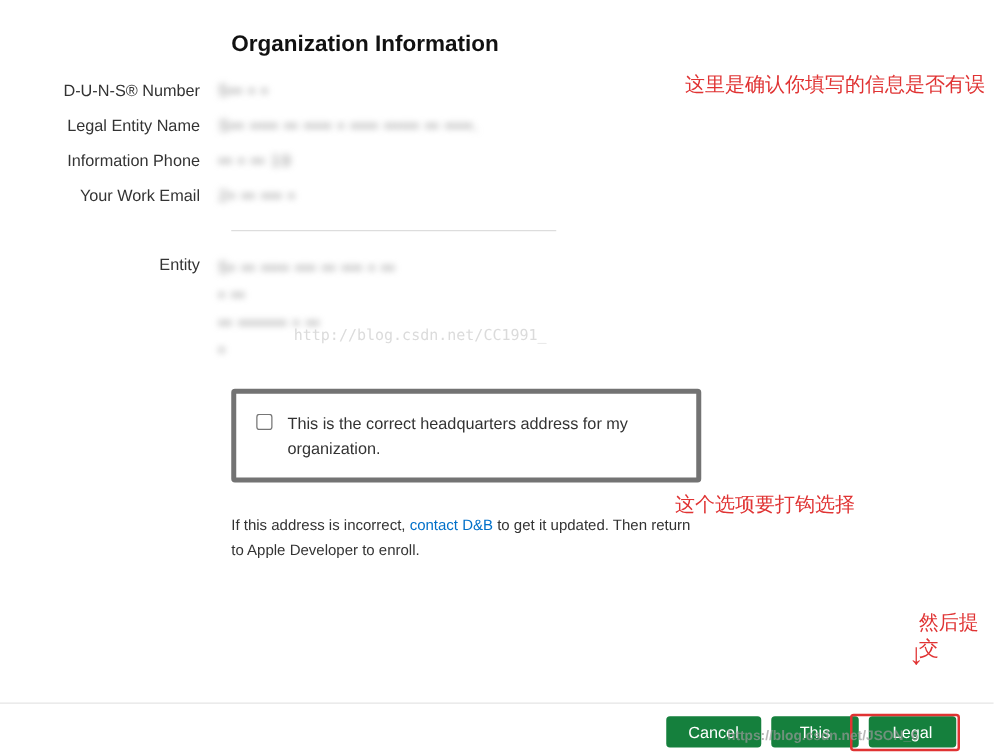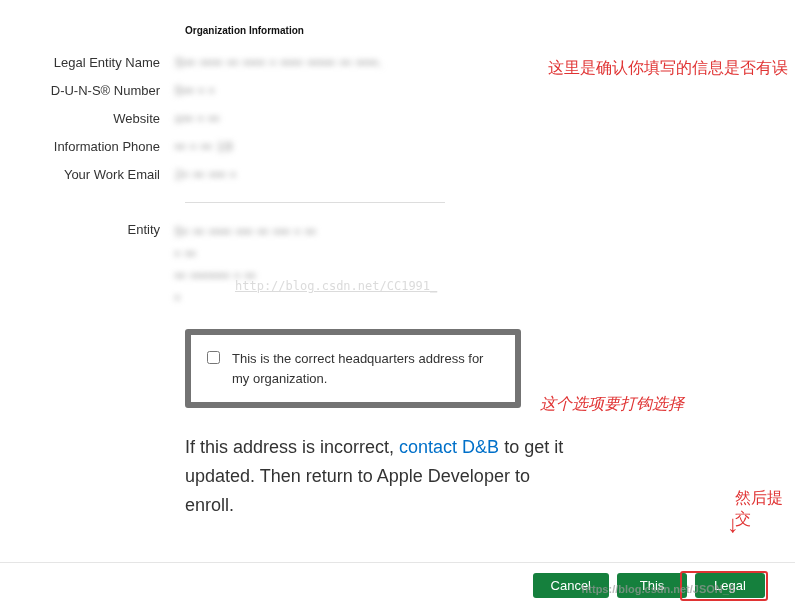--- a/index.html
+++ b/index.html
@@ -12,21 +12,21 @@
       height: 603px;
       position: relative;
       overflow: hidden;
     }
     .container {
       padding: 25px 40px 0 40px;
       position: relative;
     }
     .section-title {
       font-weight: 600;
-      font-size: 10px;
+      font-size: 18px;
       margin-left: 145px;
       margin-bottom: 18px;
       color: #111;
     }
     .form-row {
       display: flex;
       align-items: flex-start;
       margin-bottom: 10px;
     }
     .form-label {
@@ -60,61 +60,60 @@
       position: relative;
     }
     .watermark {
       position: absolute;
       color: #ccc;
       font-size: 12px;
       left: 60px;
       top: 55px;
       font-family: monospace;
       opacity: 0.7;
-      text-decoration: underline;
     }
     .checkbox-box {
-      border: 6px solid #737373;
+      border: 4px solid #737373;
       border-radius: 3px;
       padding: 14px 16px;
       margin: 20px 0 0 145px;
-      width: 336px;
+      width: 376px;
       display: flex;
       align-items: flex-start;
       gap: 12px;
     }
     .checkbox-box input[type="checkbox"] {
       margin-top: 2px;
       width: 13px;
       height: 13px;
     }
     .checkbox-label {
       font-size: 13px;
       line-height: 1.5;
       color: #333;
     }
     .help-text {
       margin: 25px 0 0 145px;
-      font-size: 18px;
+      font-size: 12px;
       line-height: 1.6;
       color: #333;
       width: 380px;
     }
     .help-text a {
       color: #0070c9;
       text-decoration: none;
     }
     .annotation {
       position: absolute;
       color: #e03333;
       font-size: 16px;
       font-family: sans-serif;
     }
     .annotation-1 { top: 58px; left: 548px; }
-    .annotation-2 { top: 394px; left: 540px; font-style: italic; }
+    .annotation-2 { top: 394px; left: 540px; }
     .annotation-3 { top: 488px; left: 713px; margin-left: 22px; }
     .arrow {
       position: absolute;
       top: 510px;
       left: 727px;
       color: #e03333;
       font-size: 24px;
     }
     .footer-sep {
       position: absolute;
@@ -161,33 +160,29 @@
       font-weight: bold;
     }
   </style>
 </head>
 <body>
 
 <div class="container">
   <div class="section-title">Organization Information</div>
 
   <div class="form-row">
+    <div class="form-label">D-U-N-S® Number</div>
+    <div class="form-value blurred">5▪▪ ▪ ▪</div>
+  </div>
+
+  <div class="form-row">
     <div class="form-label">Legal Entity Name</div>
     <div class="form-value blurred">S▪▪ ▪▪▪▪ ▪▪ ▪▪▪▪ ▪ ▪▪▪▪ ▪▪▪▪▪ ▪▪ ▪▪▪▪.</div>
   </div>
 
-  <div class="form-row">
-    <div class="form-label">D-U-N-S® Number</div>
-    <div class="form-value blurred">5▪▪ ▪ ▪</div>
-  </div>
-
-  <div class="form-row">
-    <div class="form-label">Website</div>
-    <div class="form-value blurred">x▪▪ ▪ ▪▪</div>
-  </div>
 
   <div class="form-row">
     <div class="form-label">Information Phone</div>
     <div class="form-value blurred">▪▪ ▪ ▪▪ 19</div>
   </div>
 
   <div class="form-row">
     <div class="form-label">Your Work Email</div>
     <div class="form-value blurred">2▪ ▪▪ ▪▪▪ ▪</div>
   </div>

